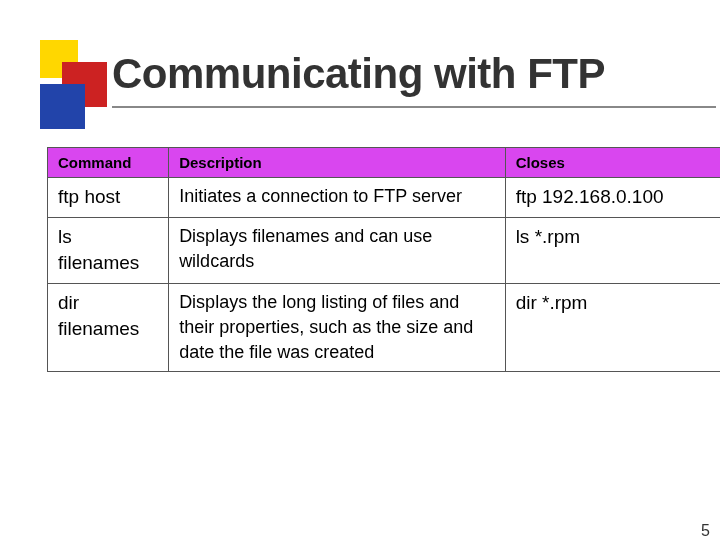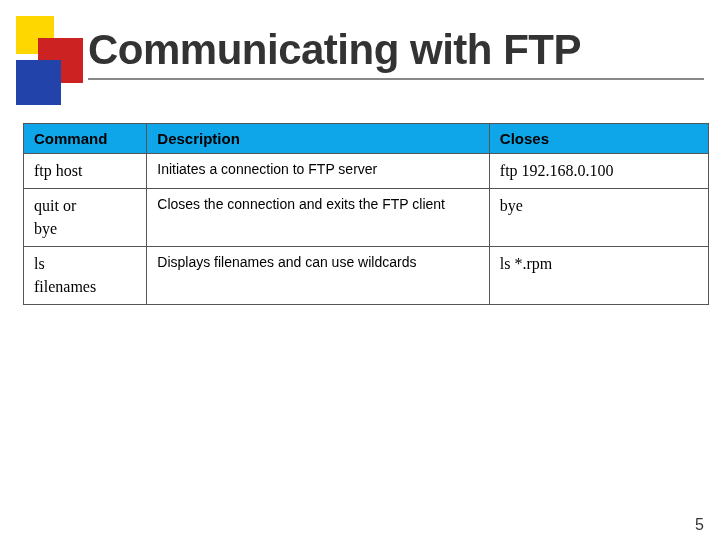--- a/index.html
+++ b/index.html
@@ -1,15 +1,15 @@
 <!DOCTYPE html>
 <html><head>
   <meta charset="utf-8">
   <style>
-    * { margin: 2px; padding: 0; box-sizing: border-box; }
+    * { margin: 8px; padding: 0; box-sizing: border-box; }
     body {
       width: 720px;
       height: 540px;
       background: #ffffff;
       font-family: Arial, sans-serif;
       overflow: hidden;
       position: relative;
     }
 
     
@@ -74,49 +74,49 @@
       bottom: 30px;
     }
 
     table {
       width: 100%;
       border-collapse: collapse;
       font-size: 15px;
     }
 
     thead tr th {
-      background: #0ea5e9;
+      background: #d946ef;
       border: 1.5px solid #555555;
       padding: 6px 10px;
       text-align: left;
       font-weight: bold;
       font-size: 15px;
     }
 
     tbody tr td {
       border: 1.5px solid #555555;
       padding: 6px 10px;
       vertical-align: top;
-      font-size: 14px;
+      font-size: 18px;
       line-height: 1.4;
     }
 
     .col-command {
       width: 18%;
     }
     .col-description {
       width: 50%;
     }
     .col-example {
       width: 32%;
     }
 
     .mono {
-      font-family: Liberation Serif, serif;
-      font-size: 16px;
+      font-family: Liberation Sans, sans-serif;
+      font-size: 19px;
     }
 
     
     .slide-number {
       position: absolute;
       bottom: 8px;
       right: 18px;
       font-size: 16px;
       color: #333333;
     }
@@ -144,26 +144,26 @@
         <th class="col-example">Closes</th>
       </tr>
     </thead>
     <tbody id="table-body">
     <tr>
           <td class="col-command mono">ftp host</td>
           <td class="col-description">Initiates a connection to FTP server</td>
           <td class="col-example mono">ftp 192.168.0.100</td>
         </tr>
         <tr>
-          <td class="col-command mono">quit or<br>bye</td>
-          <td class="col-description">Closes the connection and exits the FTP client</td>
-          <td class="col-example mono">bye</td>
-        </tr>
-        <tr>
           <td class="col-command mono">ls<br>filenames</td>
           <td class="col-description">Displays filenames and can use wildcards</td>
           <td class="col-example mono">ls *.rpm</td>
+        </tr>
+        <tr>
+          <td class="col-command mono">dir<br>filenames</td>
+          <td class="col-description">Displays the long listing of files and their properties, such as the size and date the file was created</td>
+          <td class="col-example mono">dir *.rpm</td>
         </tr>
       </tbody>
   </table>
 </div>
 
 <div class="slide-number">5</div>
 
 </body></html>

